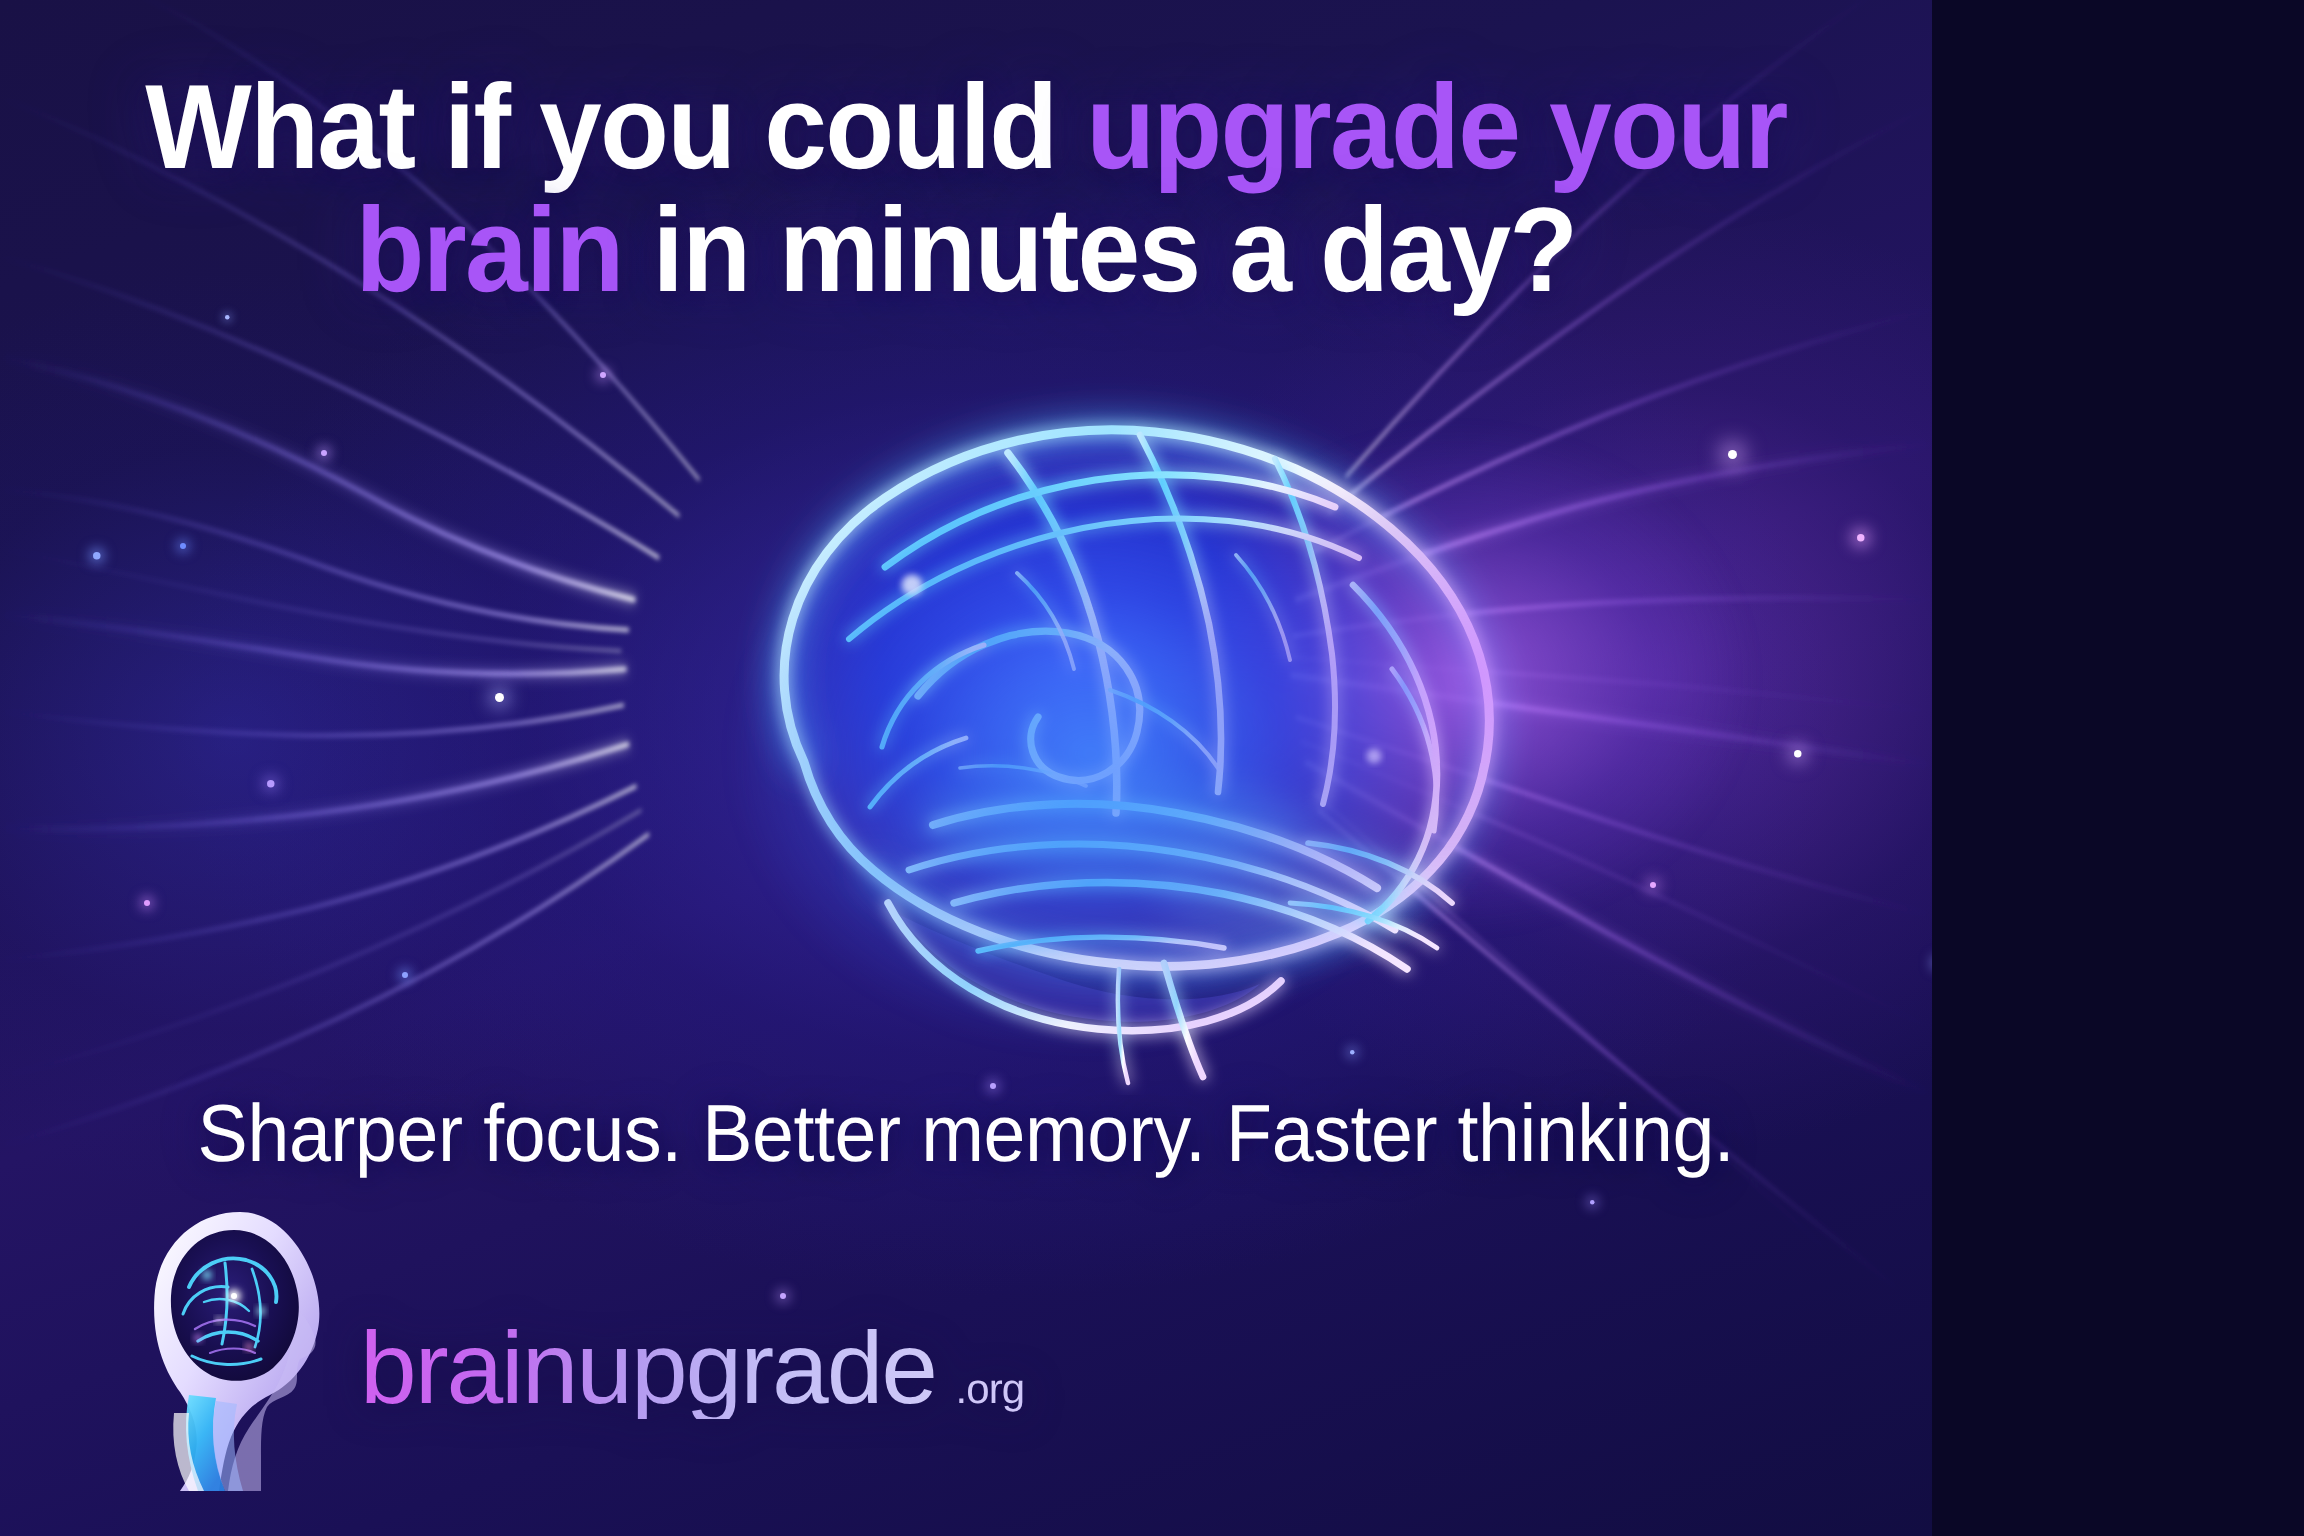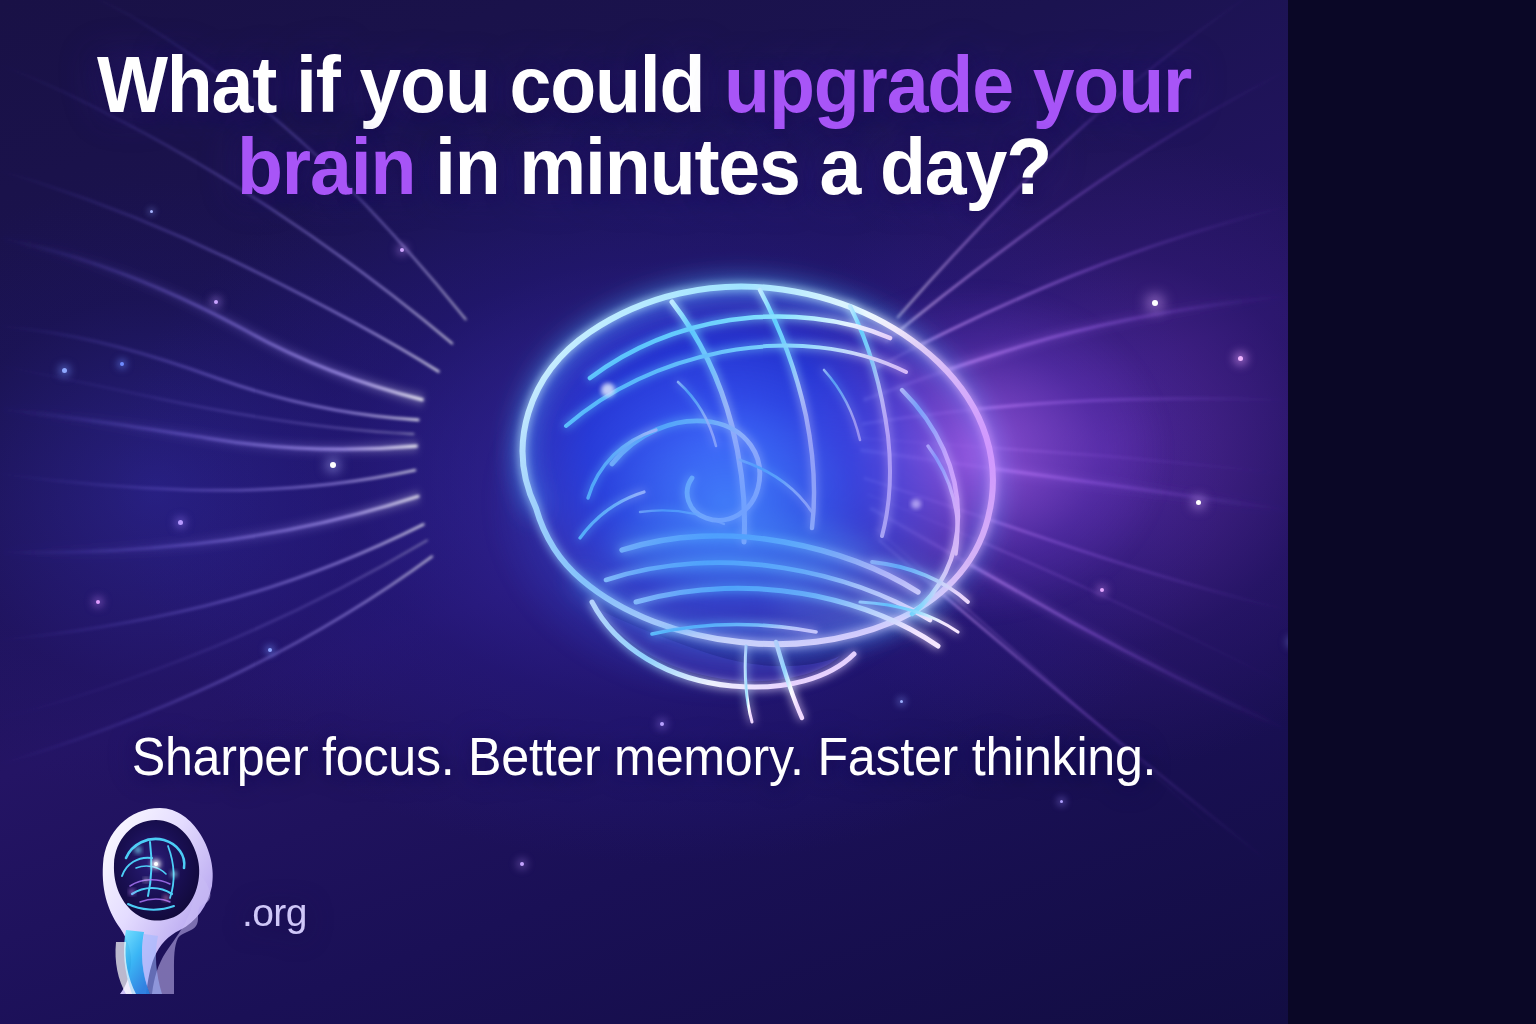--- a/index.html
+++ b/index.html
@@ -77,21 +77,21 @@
     display:flex; align-items:baseline;
     transform:translateY(12px);
     filter:drop-shadow(0 2px 12px rgba(20,10,70,.8));
   }
   .wm-main{
     background-image:linear-gradient(95deg,#d060f0 0%,#c269ef 24%,#b49af0 48%,#c3bdf6 70%,#cfc9f8 100%);
     -webkit-background-clip:text; background-clip:text;
     color:transparent; -webkit-text-fill-color:transparent;
   }
   .wm-tld{
-    font-size:39px; letter-spacing:-.6px; color:#cfc7f8; margin-left:2px;
+    font-size:28px; letter-spacing:-.6px; color:#cfc7f8; margin-left:13px;
   }
 
   .cta{
     position:absolute; left:758px; top:840px;
     width:700px; height:118px; border:0;
     border-radius:59px;
     background:
       linear-gradient(180deg, rgba(255,255,255,.26) 0%, rgba(255,255,255,.03) 34%, rgba(0,0,0,.10) 100%),
       linear-gradient(180deg,#3f57e8 0%,#2a39d8 46%,#1f2bbd 100%);
     box-shadow:
@@ -399,18 +399,19 @@
       <circle cx="60" cy="62" r="4.5" fill="#ffffff" filter="url(#lg)"></circle>
       <circle cx="60" cy="62" r="2" fill="#ffffff"></circle>
       <circle cx="42" cy="48" r="3" fill="#7ee6ff" filter="url(#lg)"></circle>
       <circle cx="78" cy="72" r="2.6" fill="#a6f0ff" filter="url(#lg)"></circle>
       <circle cx="36" cy="90" r="2.4" fill="#d08cff" filter="url(#lg)"></circle>
       <circle cx="70" cy="96" r="2.2" fill="#ff9ad6" filter="url(#lg)"></circle>
       <circle cx="50" cy="78" r="2" fill="#ffffff" opacity=".9" filter="url(#lg)"></circle>
     </svg>
 
     <div class="wordmark">
+      <span class="wm-main">brainupgrade</span>
         <span class="wm-tld">.org</span>
     </div>
   </div>
 
 
 </div>
 
 </body></html>

